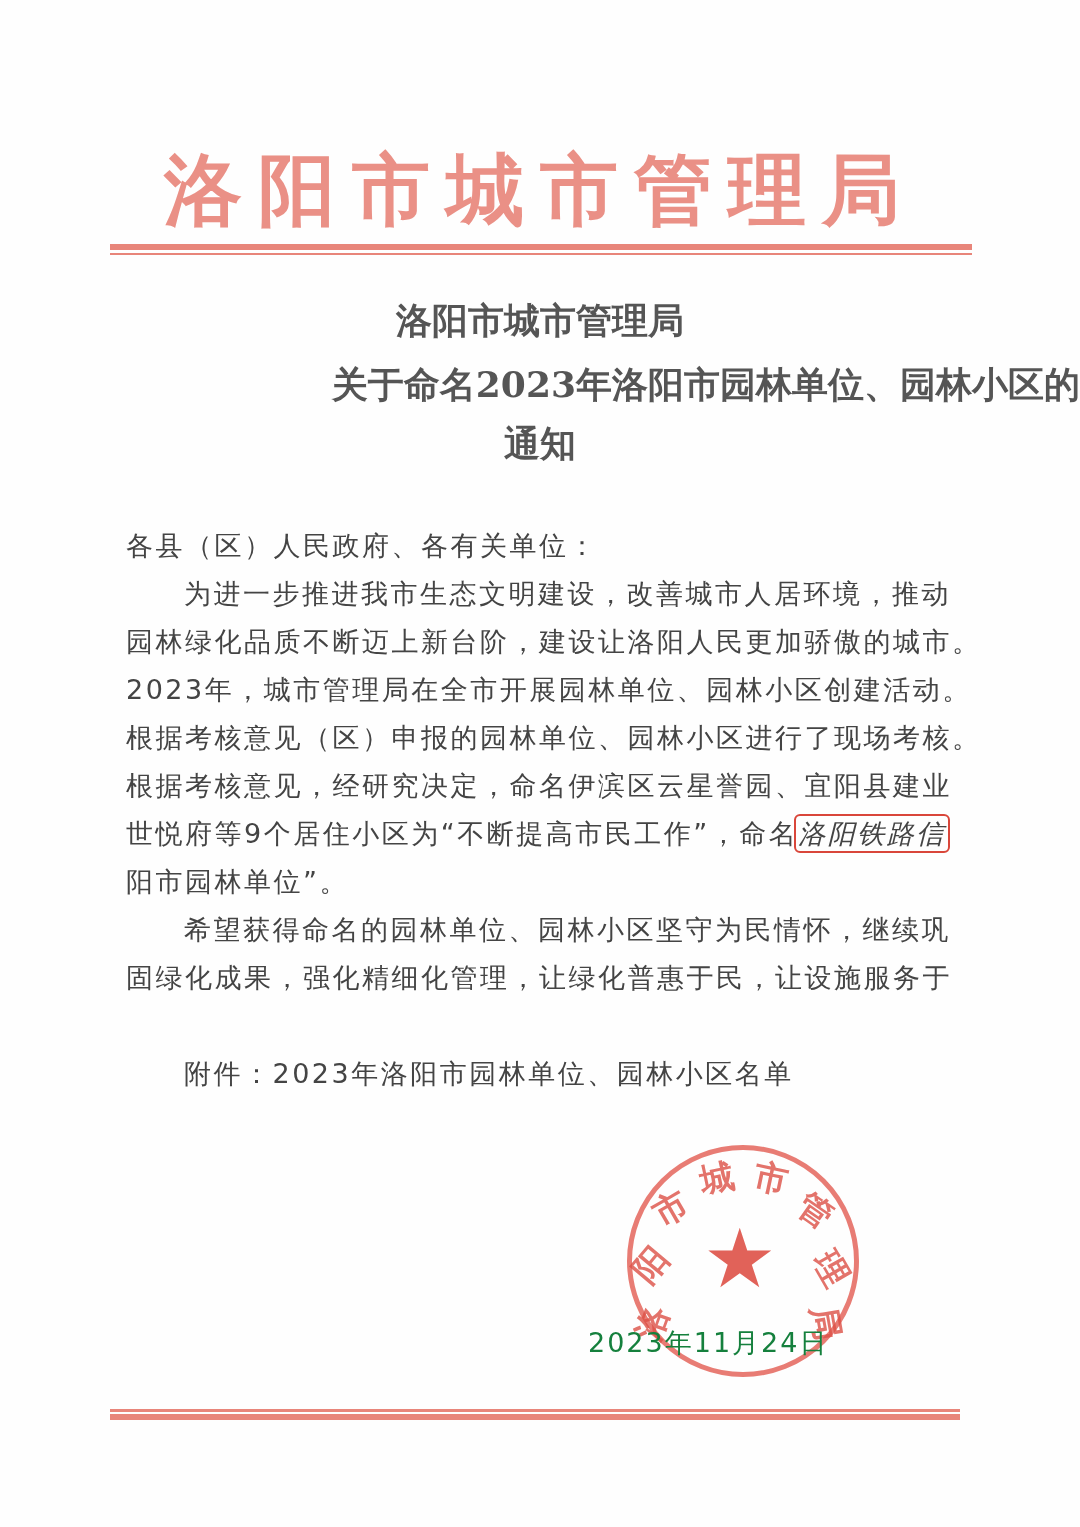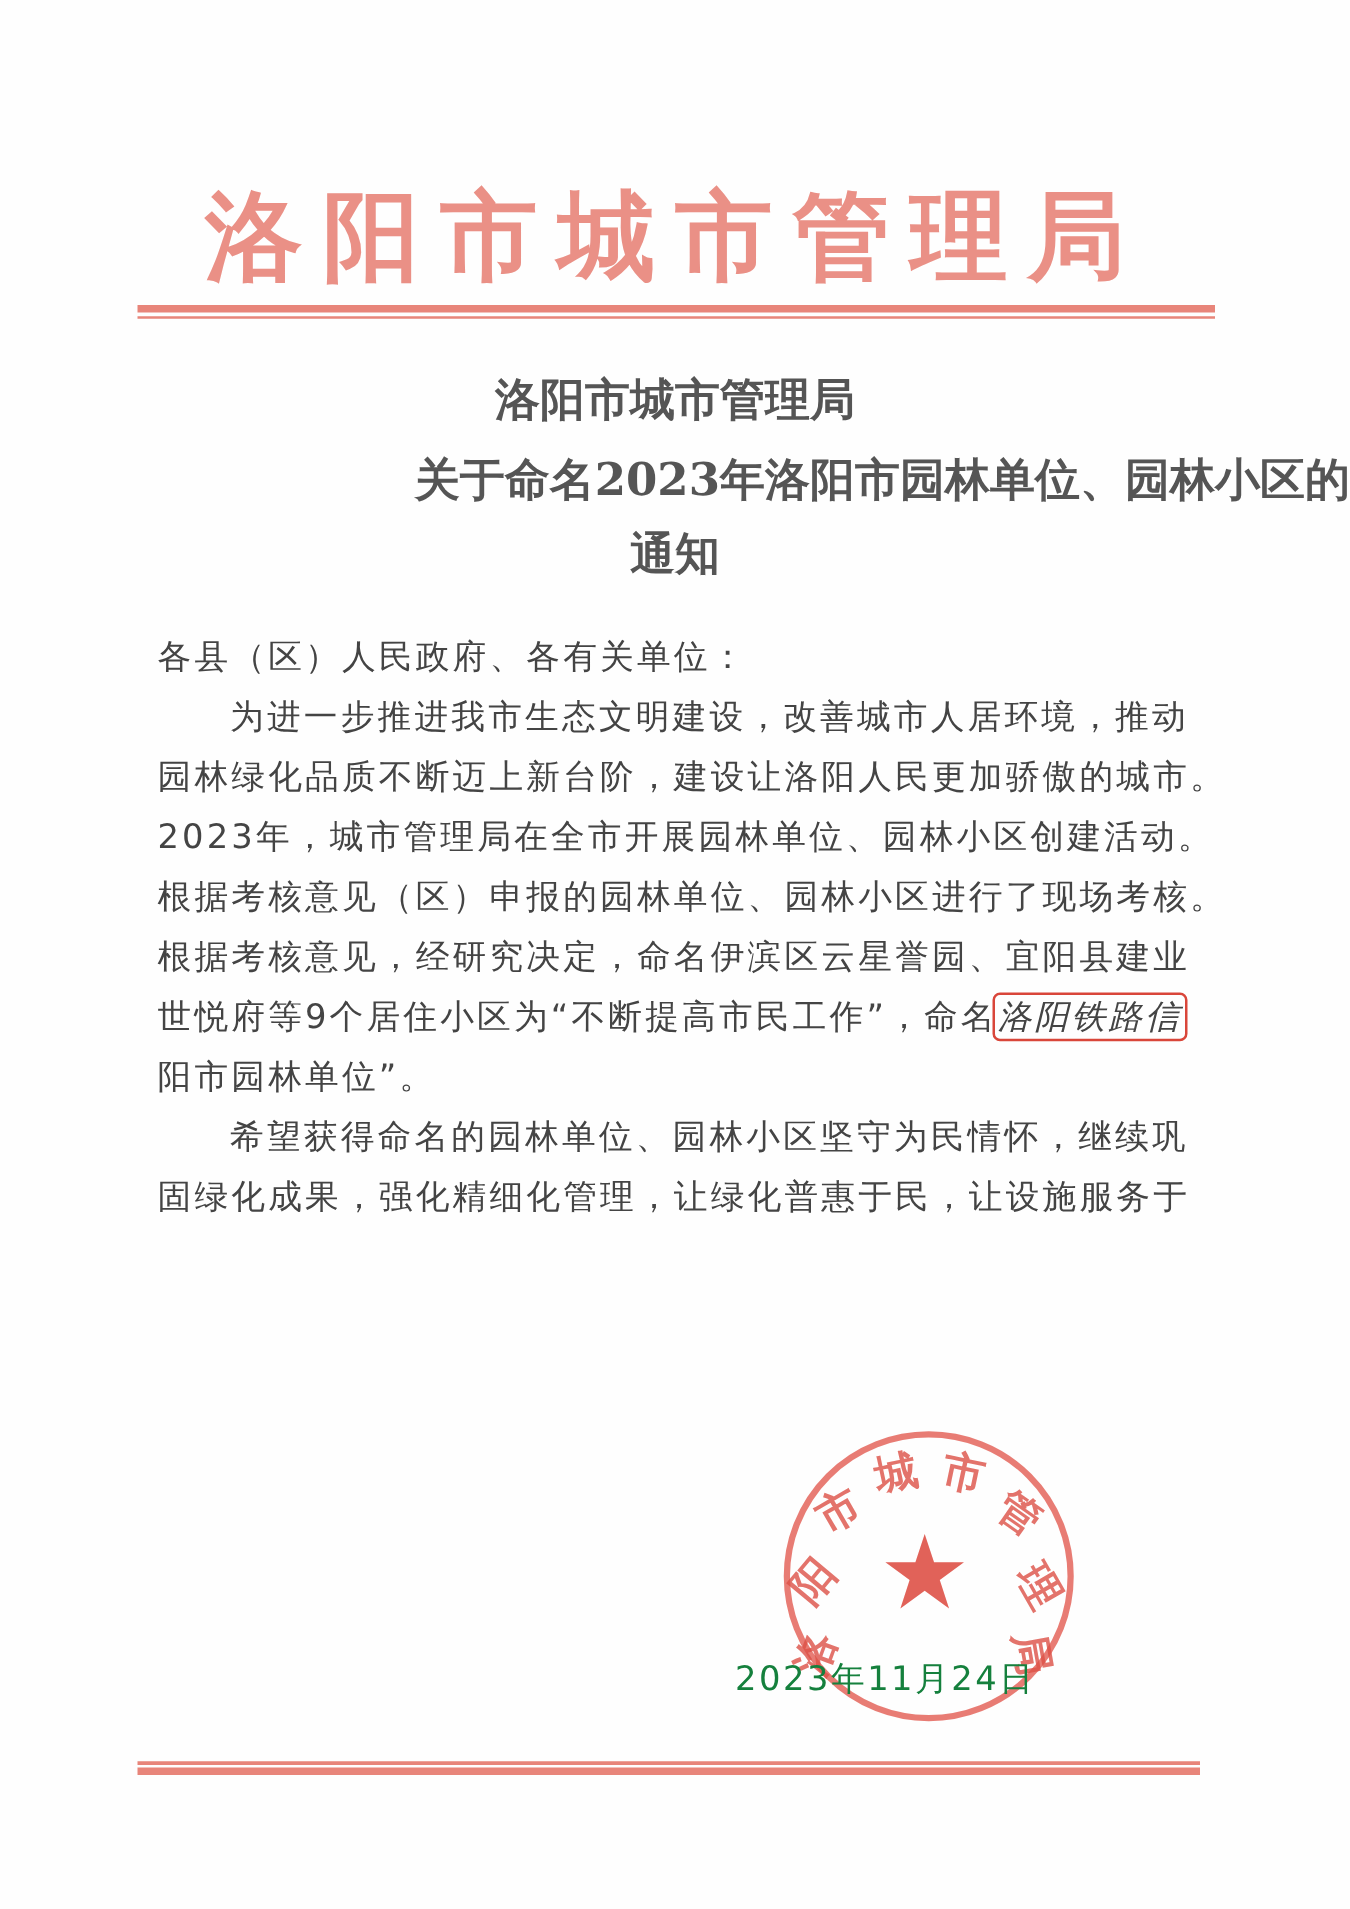--- a/index.html
+++ b/index.html
@@ -51,34 +51,35 @@
 <div class="page">
 
   <div class="masthead">洛阳市城市管理局</div>
   <div class="rule" style="left:110px; top:244px; width:862px; height:6px;"></div>
   <div class="rule" style="left:110px; top:253px; width:862px; height:2px;"></div>
 
   <div class="title" style="top:288px;">洛阳市城市管理局</div>
   <div class="title" style="top:352px;text-align:right;">关于命名2023年洛阳市园林单位、园林小区的</div>
   <div class="title" style="top:411px;">通知</div>
 
-  <div class="body-text" style="top:502px;">
+  <div class="body-text" style="top:522px;">
     <div class="line">各县（区）人民政府、各有关单位：</div>
     <div class="line indent">为进一步推进我市生态文明建设，改善城市人居环境，推动</div>
     <div class="line">园林绿化品质不断迈上新台阶，建设让洛阳人民更加骄傲的城市。</div>
     <div class="line">2023年，城市管理局在全市开展园林单位、园林小区创建活动。</div>
     <div class="line">根据考核意见（区）申报的园林单位、园林小区进行了现场考核。</div>
     <div class="line">根据考核意见，经研究决定，命名伊滨区云星誉园、宜阳县建业</div>
     <div class="line">
       <span>世悦府等9个居住小区为“不断提高市民工作”，命名</span><span class="highlight">洛阳铁路信</span>
     </div>
     <div class="line">阳市园林单位”。</div>
     <div class="line indent">希望获得命名的园林单位、园林小区坚守为民情怀，继续巩</div>
     <div class="line">固绿化成果，强化精细化管理，让绿化普惠于民，让设施服务于</div>
     <div class="line"></div>
+    <div class="line indent">附件：2023年洛阳市园林单位、园林小区名单</div>
   </div>
 
   <div class="seal">
     <span class="seal-star">★</span>
     <span class="seal-char" style="left:4px; top:150px; transform:rotate(-70deg);">洛</span>
     <span class="seal-char" style="left:2px; top:92px; transform:rotate(-50deg);">阳</span>
     <span class="seal-char" style="left:22px; top:36px; transform:rotate(-30deg);">市</span>
     <span class="seal-char" style="left:68px; top:6px; transform:rotate(-12deg);">城</span>
     <span class="seal-char" style="left:122px; top:6px; transform:rotate(12deg);">市</span>
     <span class="seal-char" style="left:166px; top:38px; transform:rotate(35deg);">管</span>

